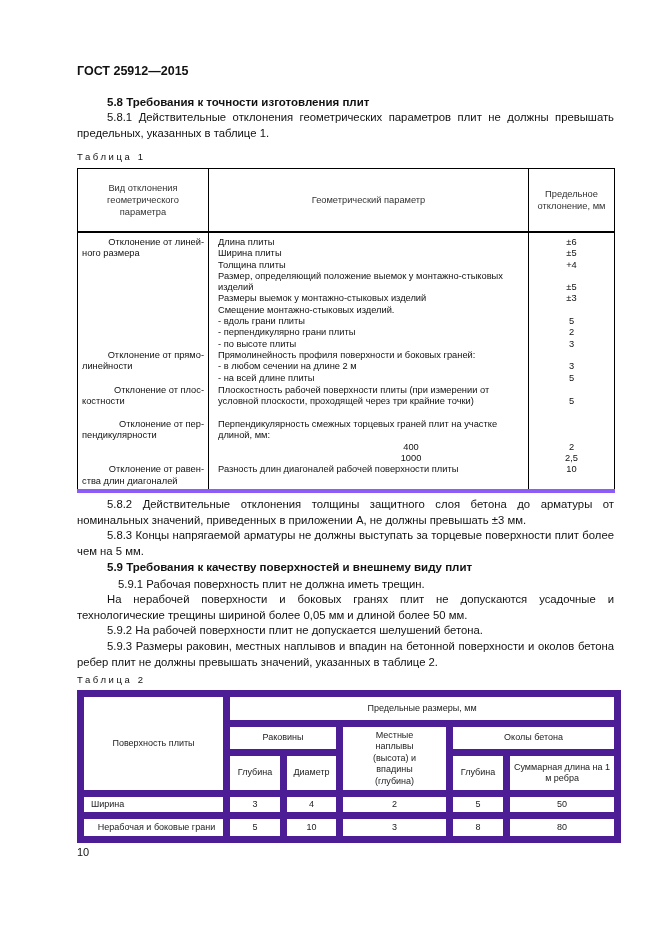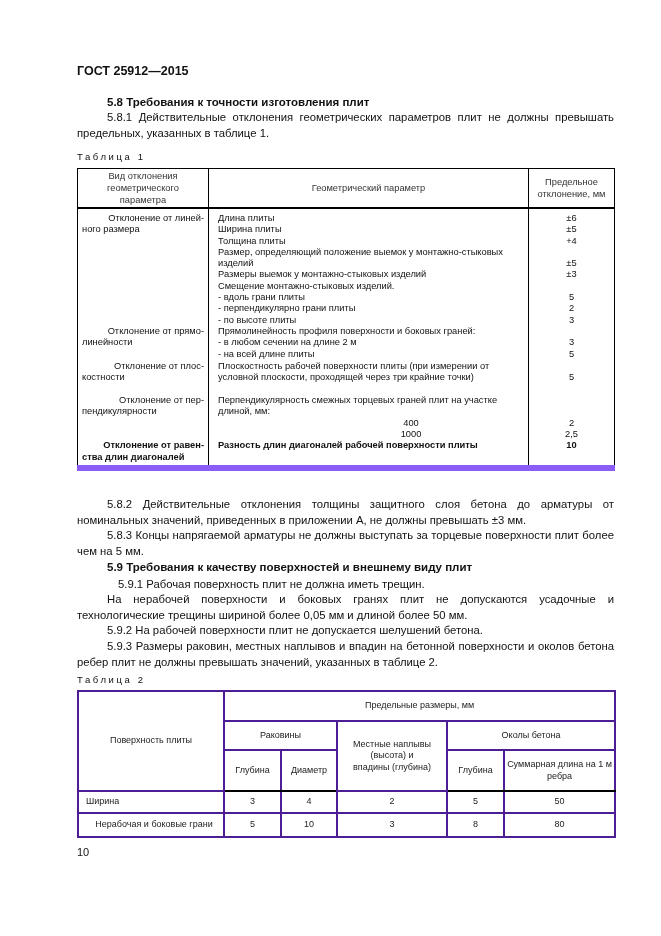--- a/index.html
+++ b/index.html
@@ -8,29 +8,29 @@
   .abs { position: absolute; }
   .hdr { left: 77px; top: 64px; font-weight: bold; font-size: 12.5px; }
   .h2 { font-weight: bold; font-size: 11.5px; }
   .p { font-size: 11.3px; line-height: 15.5px; text-align: justify; }
   .ind { text-indent: 30px; }
   .cap { font-size: 9.5px; letter-spacing: 2.6px; }
   table { border-collapse: collapse; position: absolute; table-layout: fixed; }
   .t1 { left: 77px; top: 168px; width: 537px; font-size: 9.3px; }
   .t1 td, .t1 th { border-left: 1px solid #000; border-right: 1px solid #000; vertical-align: top; padding: 0; font-weight: normal; }
   .t1 th { border-top: 1.5px solid #000; border-bottom: 2.5px solid #000; height: 38px; vertical-align: middle; text-align: center; color: #333; line-height: 12px; }
-  .t1 tr.last td { border-bottom: 6px solid #8b5cf6; font-weight: bold; }
+  .t1 tr.last td { border-bottom: 4px solid #8b5cf6; }
   .t1 .c1 { padding: 0 4px 0 4px; text-align: justify; }
   .t1 .c1 .line { display: block; height: 11.3px; line-height: 11.3px; }
   .t1 .c2 { padding-left: 9px; padding-right: 4px; }
   .t1 .c2 .line, .t1 .c3 .line { display: block; height: 11.3px; line-height: 11.3px; white-space: nowrap; }
   .t1 .c3 { text-align: center; }
   .t1 .ctr { text-align: center; padding-left: 80px; }
   .t2 { left: 77px; top: 690px; width: 537px; font-size: 9px; color: #222; }
-  .t2 td { border: 2px solid #4c1d95; text-align: center; vertical-align: middle; padding: 0 2px; line-height: 11.5px; }
+  .t2 td { border: 7px solid #4c1d95; text-align: center; vertical-align: middle; padding: 0 2px; line-height: 11.5px; }
   .t2 tr.hdr-last td { border-bottom: 2.5px solid #000; }
   .t2 td.left { text-align: left; padding-left: 7px; }
   .pagenum { left: 77px; top: 846px; font-size: 11px; }
 </style>
 </head>
 <body>
 
 <div class="abs hdr">ГОСТ 25912—2015</div>
 
 <div class="abs h2" style="left:107px; top:96px;">5.8  Требования к точности изготовления плит</div>
@@ -39,21 +39,21 @@
 <div class="abs cap" style="left:77px; top:151px;">Таблица 1</div>
 
 <table class="t1">
   <colgroup>
       <col style="width:131px">
       <col style="width:320px">
       <col style="width:86px">
     </colgroup>
   <tbody>
       <tr>
-    <th style="padding:0 6px;">Вид отклонения геометрического параметра</th>
+    <th style="padding:12px 6px;">Вид отклонения геометрического параметра</th>
     <th>Геометрический параметр</th>
     <th style="padding:0 8px;">Предельное отклонение, мм</th>
   </tr>
 
   <tr>
     <td class="c1" style="padding-top:4px; padding-bottom:14px;">
       <span class="line" style="text-align:right;">Отклонение от линей-</span>
       <span class="line">ного размера</span>
     </td>
     <td class="c2" style="padding-top:4px;">

